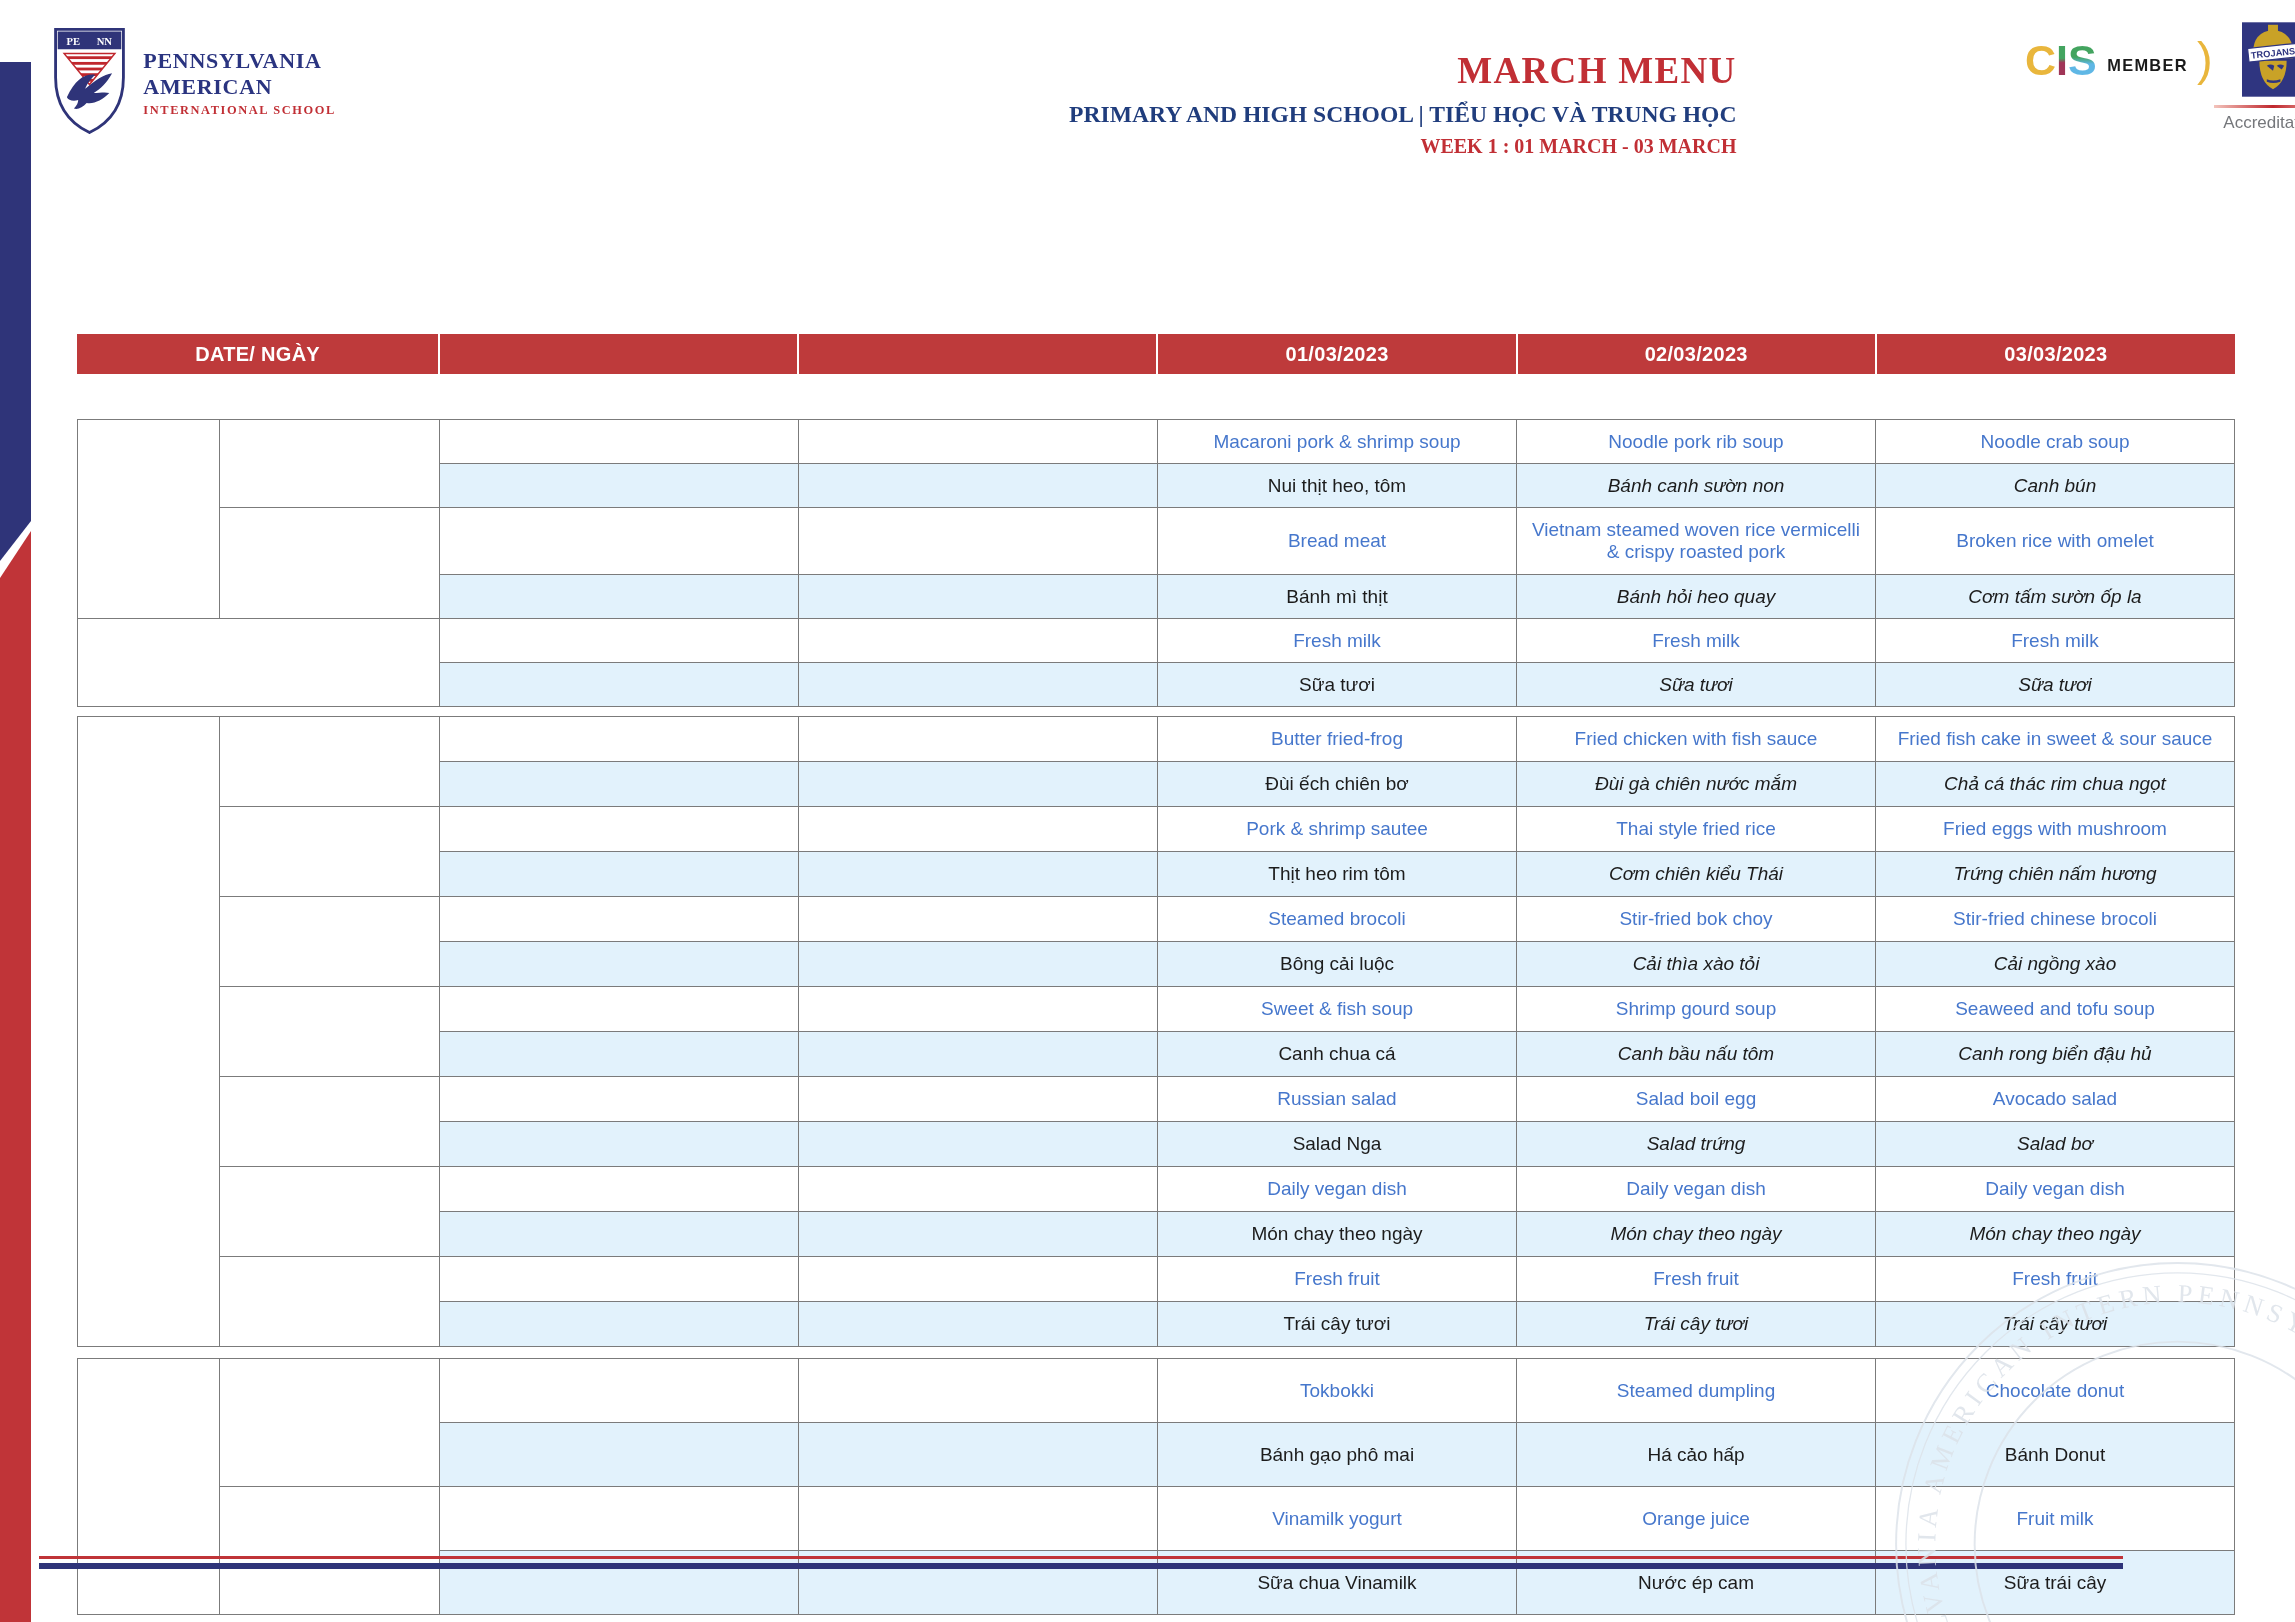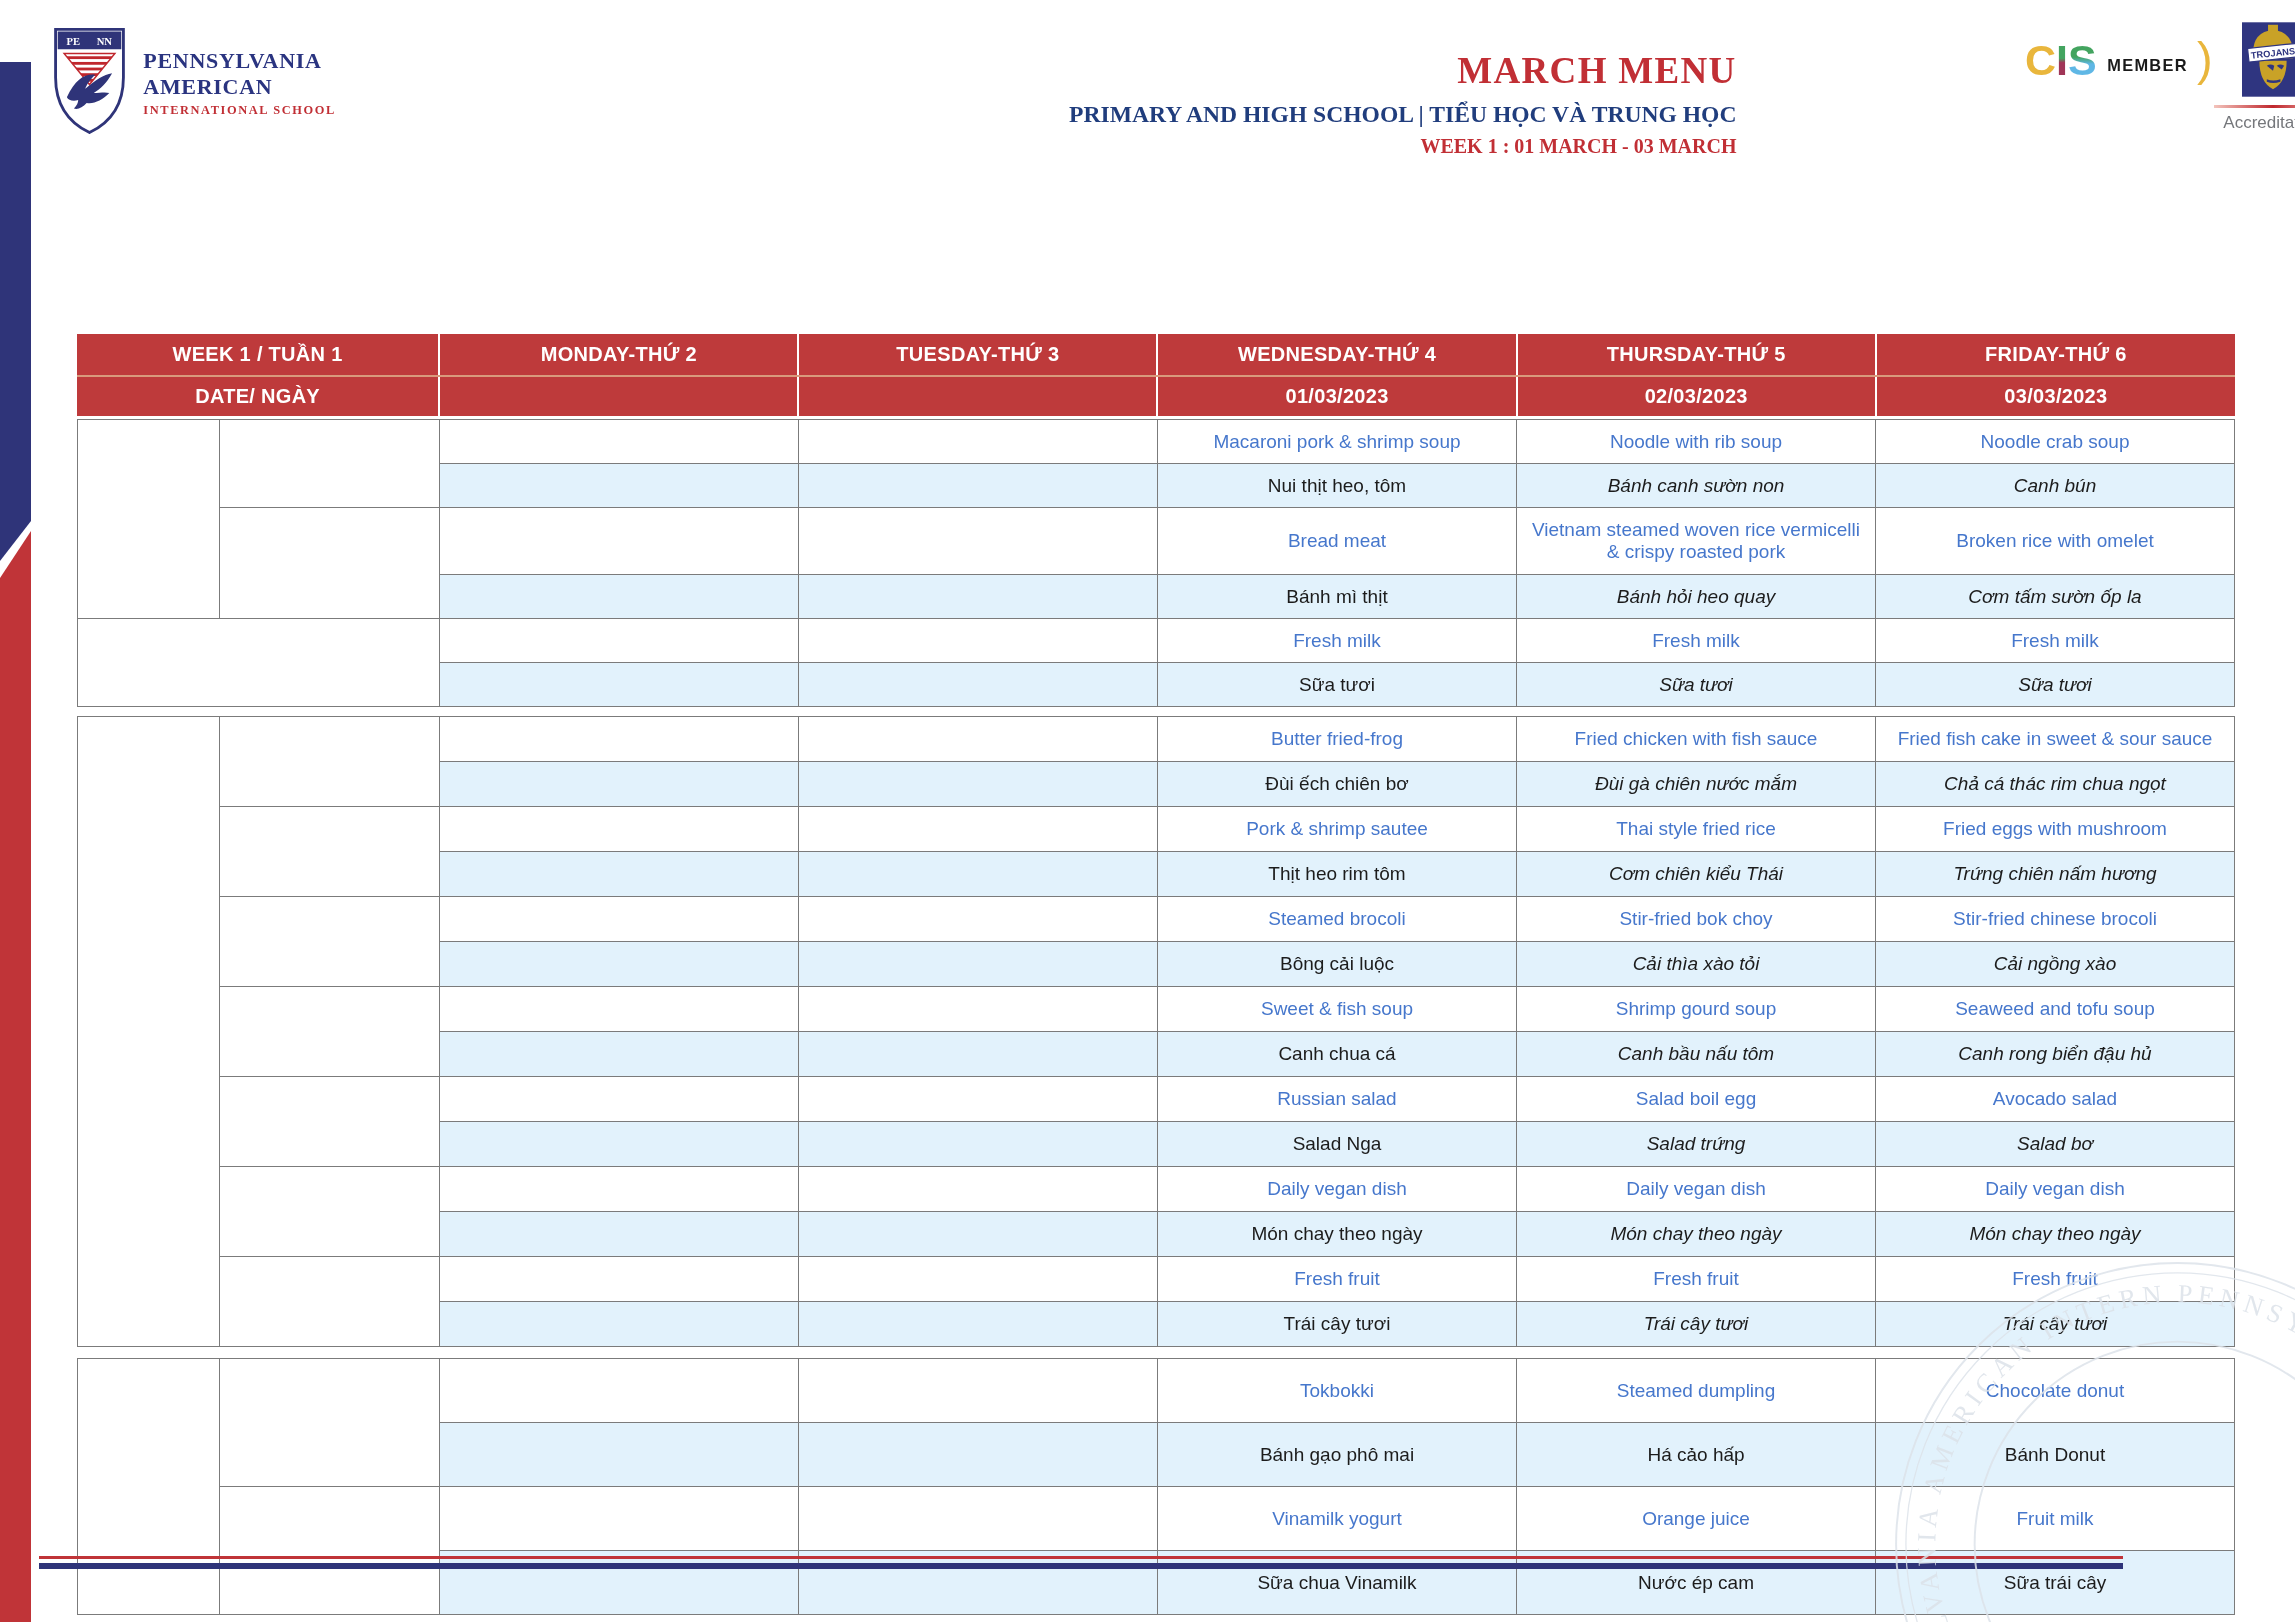--- a/index.html
+++ b/index.html
@@ -123,28 +123,20 @@
   <colgroup>
       <col style="width:142px">
       <col style="width:220px">
       <col style="width:359px">
       <col style="width:359px">
       <col style="width:359px">
       <col style="width:359px">
       <col style="width:359px">
     </colgroup>
   <tbody>
-      <tr class="r1">
-    <td colspan="2">WEEK 1 / TUẦN 1</td>
-    <td>MONDAY-THỨ 2</td>
-    <td>TUESDAY-THỨ 3</td>
-    <td>WEDNESDAY-THỨ 4</td>
-    <td>THURSDAY-THỨ 5</td>
-    <td>FRIDAY-THỨ 6</td>
-  </tr>
   <tr class="r2">
     <td colspan="2">DATE/ NGÀY</td>
     <td></td>
     <td></td>
     <td>01/03/2023</td>
     <td>02/03/2023</td>
     <td>03/03/2023</td>
   </tr>
 </tbody>
   </table>
@@ -165,21 +157,21 @@
       <span class="l1">BREAKFAST</span>
       <span class="l2">Bữa sáng</span>
     </td>
     <td class="lbl" rowspan="2">
       <span class="l1">Choice 1</span>
       <span class="l2">Lựa chọn 1</span>
     </td>
     <td></td>
     <td></td>
     <td>Macaroni pork &amp; shrimp soup</td>
-    <td>Noodle with rib soup</td>
+    <td>Noodle pork rib soup</td>
     <td>Noodle crab soup</td>
   </tr>
   <tr class="vn">
     <td></td>
     <td></td>
     <td>Nui thịt heo, tôm</td>
     <td class="i">Bánh canh sườn non</td>
     <td class="i">Canh bún</td>
   </tr>
   <tr class="en tall">

